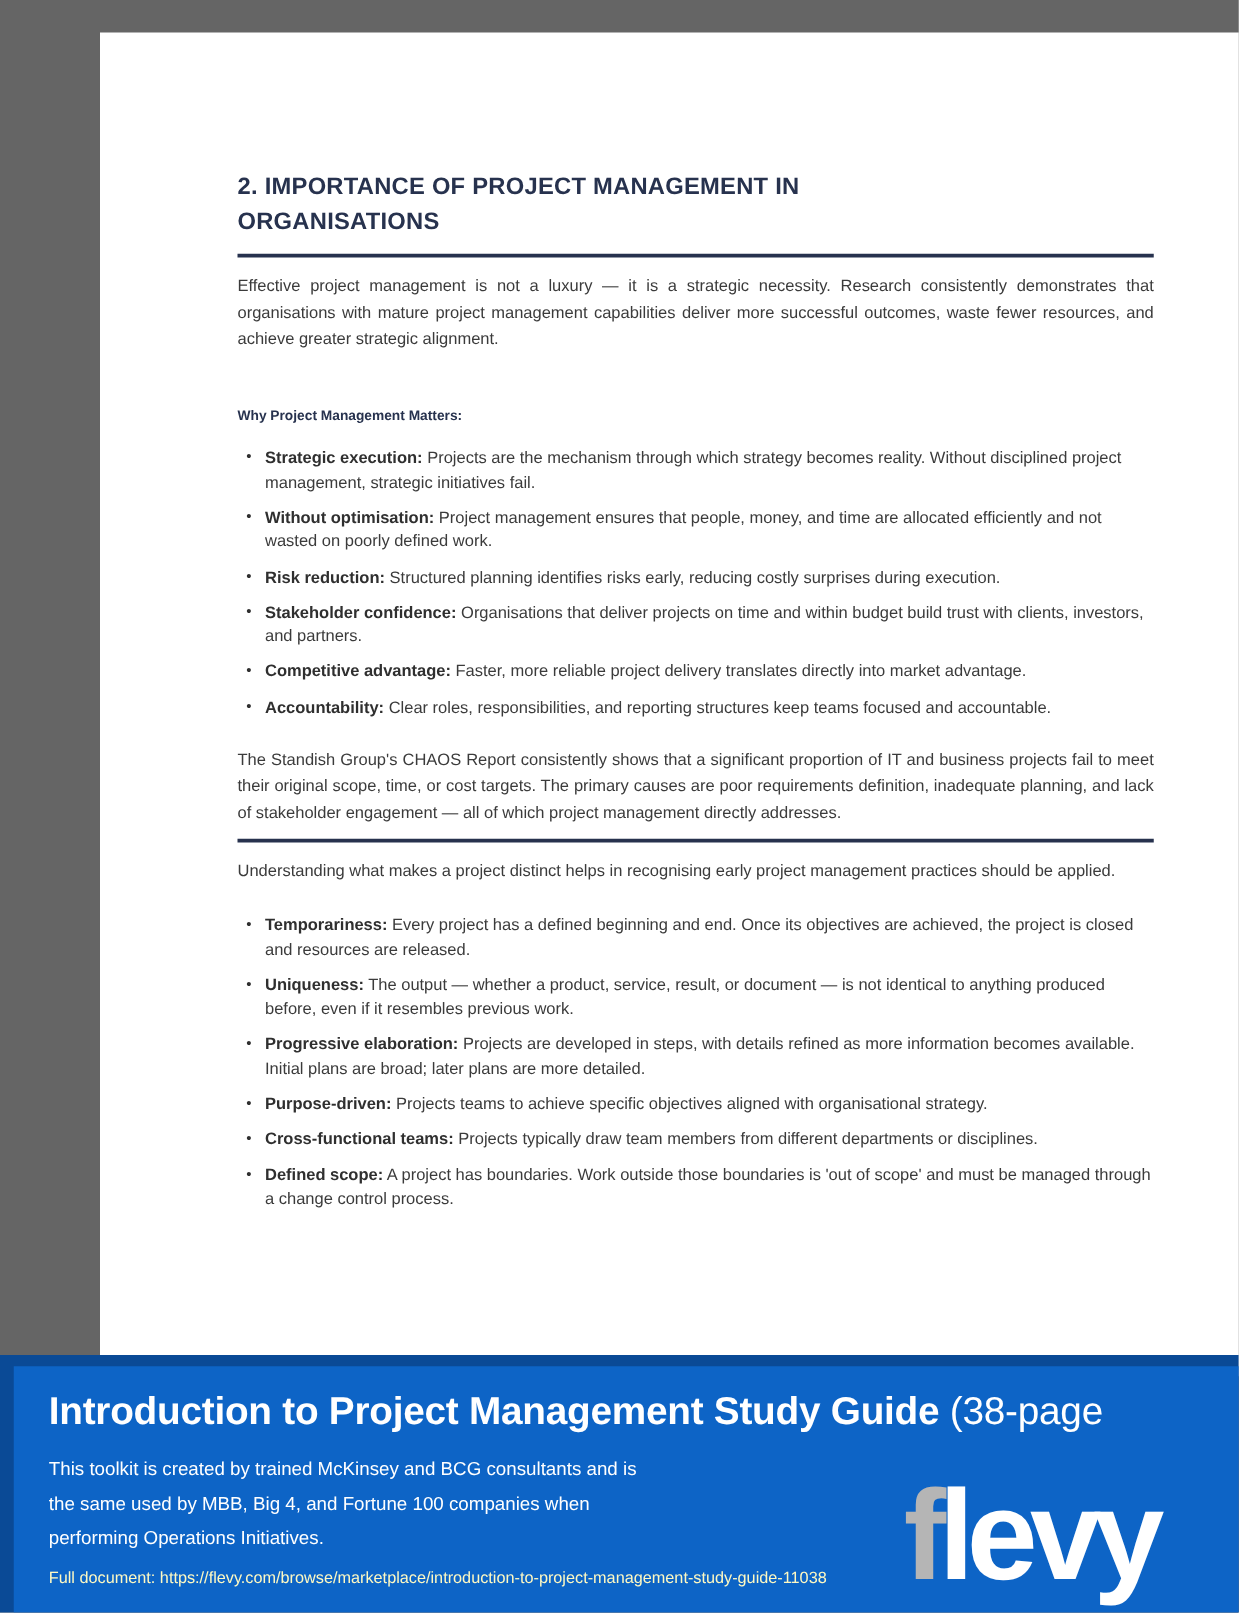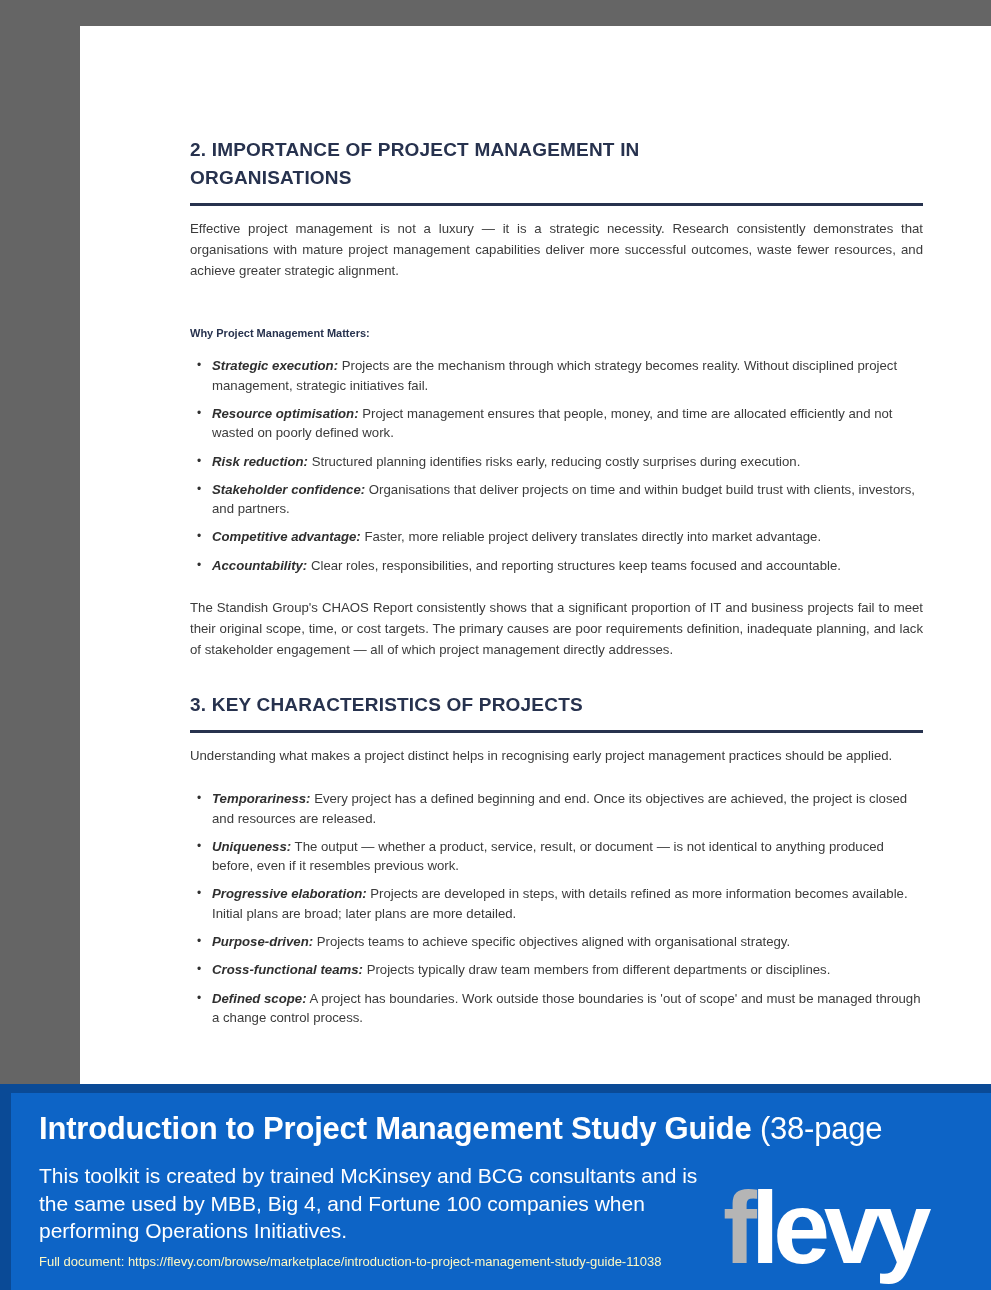--- a/index.html
+++ b/index.html
@@ -48,21 +48,21 @@
     font-size:13.2px; line-height:19.3px;
     color:#3b3b3b;
     text-align:left;
   }
   ul.bullets li::before {
     content:"\2022";
     position:absolute; left:7px; top:0;
     font-size:12px;
     color:#2f2f2f;
   }
-  ul.bullets li b { color:#2f2f2f;font-style:italic; }
+  ul.bullets li b { color:#2f2f2f; }
   .h-section.three { margin-top:31px; }
 
   
   .banner {
     position:absolute; left:0; top:1084px;
     width:991px; height:238px;
     background:#0a4a96;
     padding:9px 0 0 11px;
   }
   .banner-inner {
@@ -74,21 +74,21 @@
   .banner-title {
     white-space:nowrap;
     color:#ffffff;
     font-size:31px; line-height:40px;
     letter-spacing:-0.2px;
   }
   .banner-title .tbold { font-weight:bold; }
   .banner-desc {
     margin-top:13px;
     color:#ffffff;
-    font-size:21px; line-height:27.5px;
+    font-size:15px; line-height:27.5px;
   }
   .banner-link {
     margin-top:7px;
     color:#fef9c3;
     font-size:13px; line-height:19px;
     white-space:nowrap;
     cursor:pointer;
   }
   .logo {
     position:absolute; left:712px; top:84px;
@@ -108,30 +108,29 @@
 
     <div class="h-section">2. IMPORTANCE OF PROJECT MANAGEMENT IN ORGANISATIONS</div>
     <div class="rule"></div>
 
     <p class="para">Effective project management is not a luxury — it is a strategic necessity. Research consistently demonstrates that organisations with mature project management capabilities deliver more successful outcomes, waste fewer resources, and achieve greater strategic alignment.</p>
 
     <div class="subhead">Why Project Management Matters:</div>
 
     <ul class="bullets">
       <li><b>Strategic execution:</b> <span>Projects are the mechanism through which strategy becomes reality. Without disciplined project management, strategic initiatives fail.</span></li>
-      <li><b>Resource optimisation:</b> <span>Project management ensures that people, money, and time are allocated efficiently and not wasted on poorly defined work.</span></li>
+      <li><b>Without optimisation:</b> <span>Project management ensures that people, money, and time are allocated efficiently and not wasted on poorly defined work.</span></li>
       <li><b>Risk reduction:</b> <span>Structured planning identifies risks early, reducing costly surprises during execution.</span></li>
       <li><b>Stakeholder confidence:</b> <span>Organisations that deliver projects on time and within budget build trust with clients, investors, and partners.</span></li>
       <li><b>Competitive advantage:</b> <span>Faster, more reliable project delivery translates directly into market advantage.</span></li>
       <li><b>Accountability:</b> <span>Clear roles, responsibilities, and reporting structures keep teams focused and accountable.</span></li>
     </ul>
 
     <p class="para standish">The Standish Group's CHAOS Report consistently shows that a significant proportion of IT and business projects fail to meet their original scope, time, or cost targets. The primary causes are poor requirements definition, inadequate planning, and lack of stakeholder engagement — all of which project management directly addresses.</p>
 
-    <div class="h-section three">3. KEY CHARACTERISTICS OF PROJECTS</div>
     <div class="rule"></div>
 
     <p class="para">Understanding what makes a project distinct helps in recognising early project management practices should be applied.</p>
 
     <ul class="bullets second">
       <li><b>Temporariness:</b> <span>Every project has a defined beginning and end. Once its objectives are achieved, the project is closed and resources are released.</span></li>
       <li><b>Uniqueness:</b> <span>The output — whether a product, service, result, or document — is not identical to anything produced before, even if it resembles previous work.</span></li>
       <li><b>Progressive elaboration:</b> <span>Projects are developed in steps, with details refined as more information becomes available. Initial plans are broad; later plans are more detailed.</span></li>
       <li><b>Purpose-driven:</b> <span>Projects teams to achieve specific objectives aligned with organisational strategy.</span></li>
       <li><b>Cross-functional teams:</b> <span>Projects typically draw team members from different departments or disciplines.</span></li>

